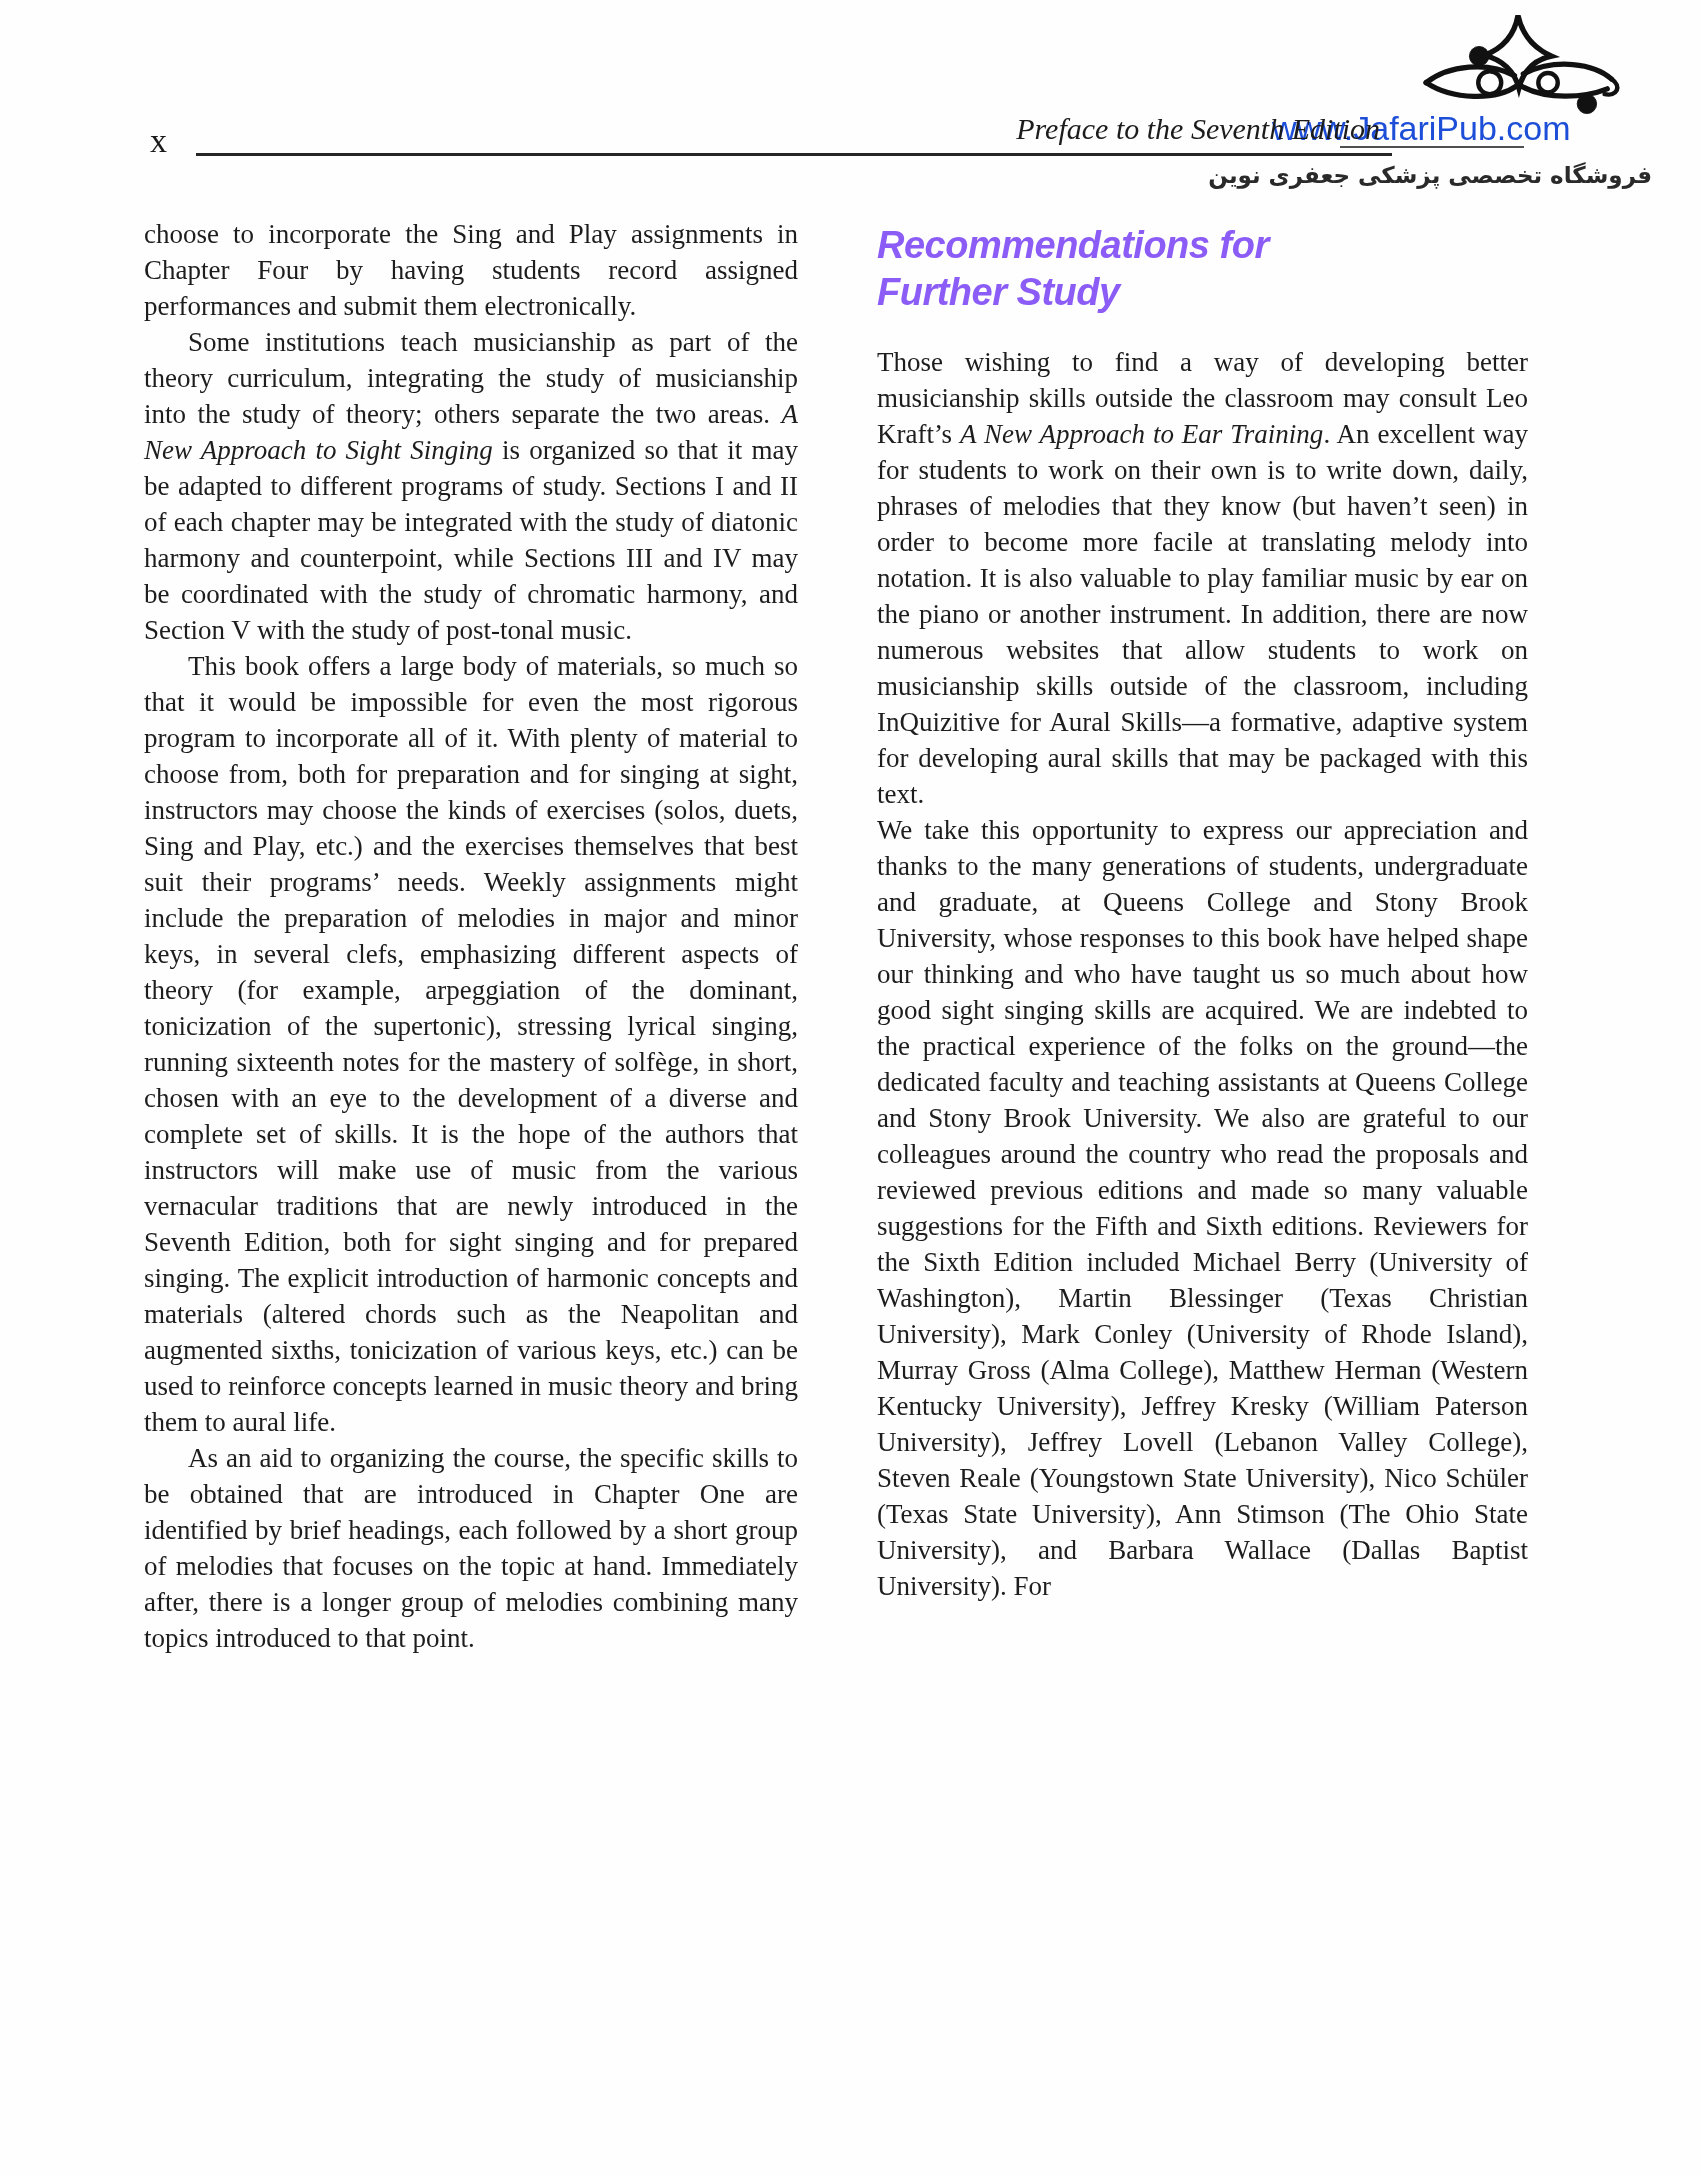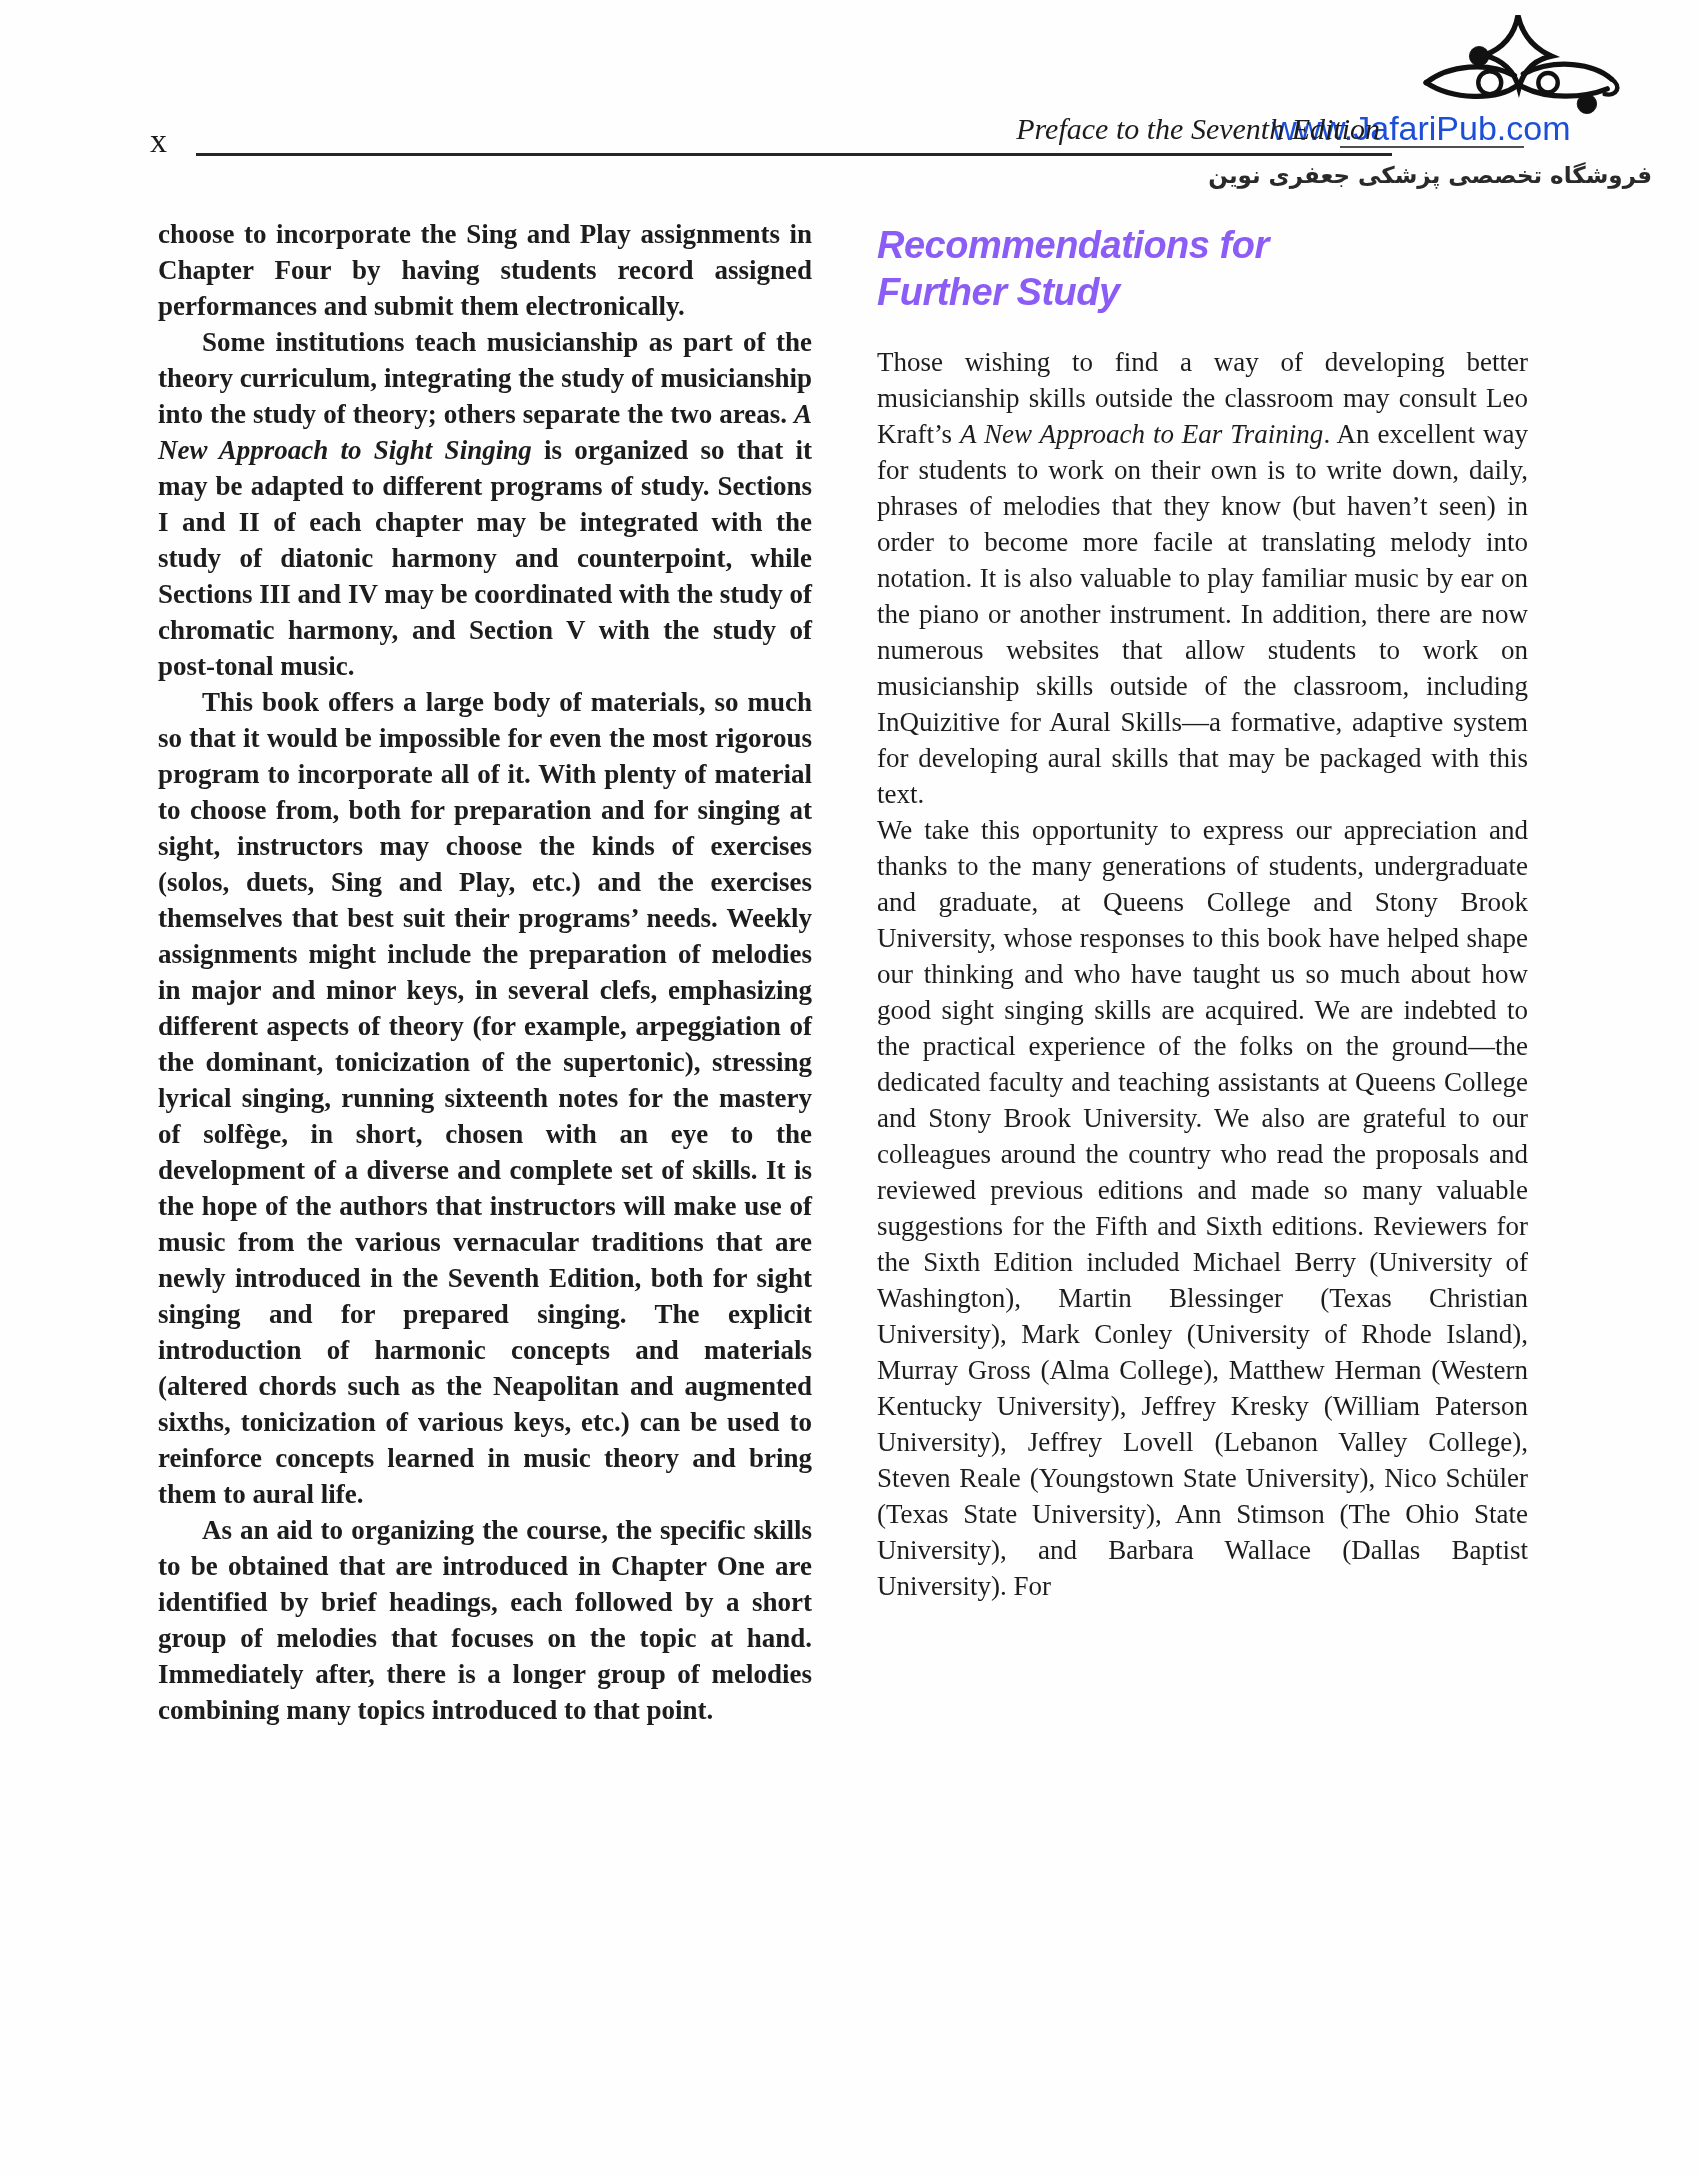--- a/index.html
+++ b/index.html
@@ -66,21 +66,21 @@
   }
   .logo path, .logo circle { stroke: #111; }
 
   
   .col {
     position: absolute; top: 216px;
     font-size: 27px; line-height: 36px;
     text-align: justify;
     color: #1d1d1d;
   }
-  .col-left  { left: 158px; width: 654px; font-weight: bold; }
+  .col-left  { left: 144px; width: 654px; }
   .col-right { left: 877px; width: 651px; }
   .col p { margin: 0; }
   .col p.ind { text-indent: 44px; }
   .col i { font-style: italic; }
 
   .sec-heading {
     font-family: "Liberation Sans", sans-serif;
     font-weight: bold; font-style: italic;
     font-size: 38px; line-height: 47px;
     letter-spacing: -0.5px;

